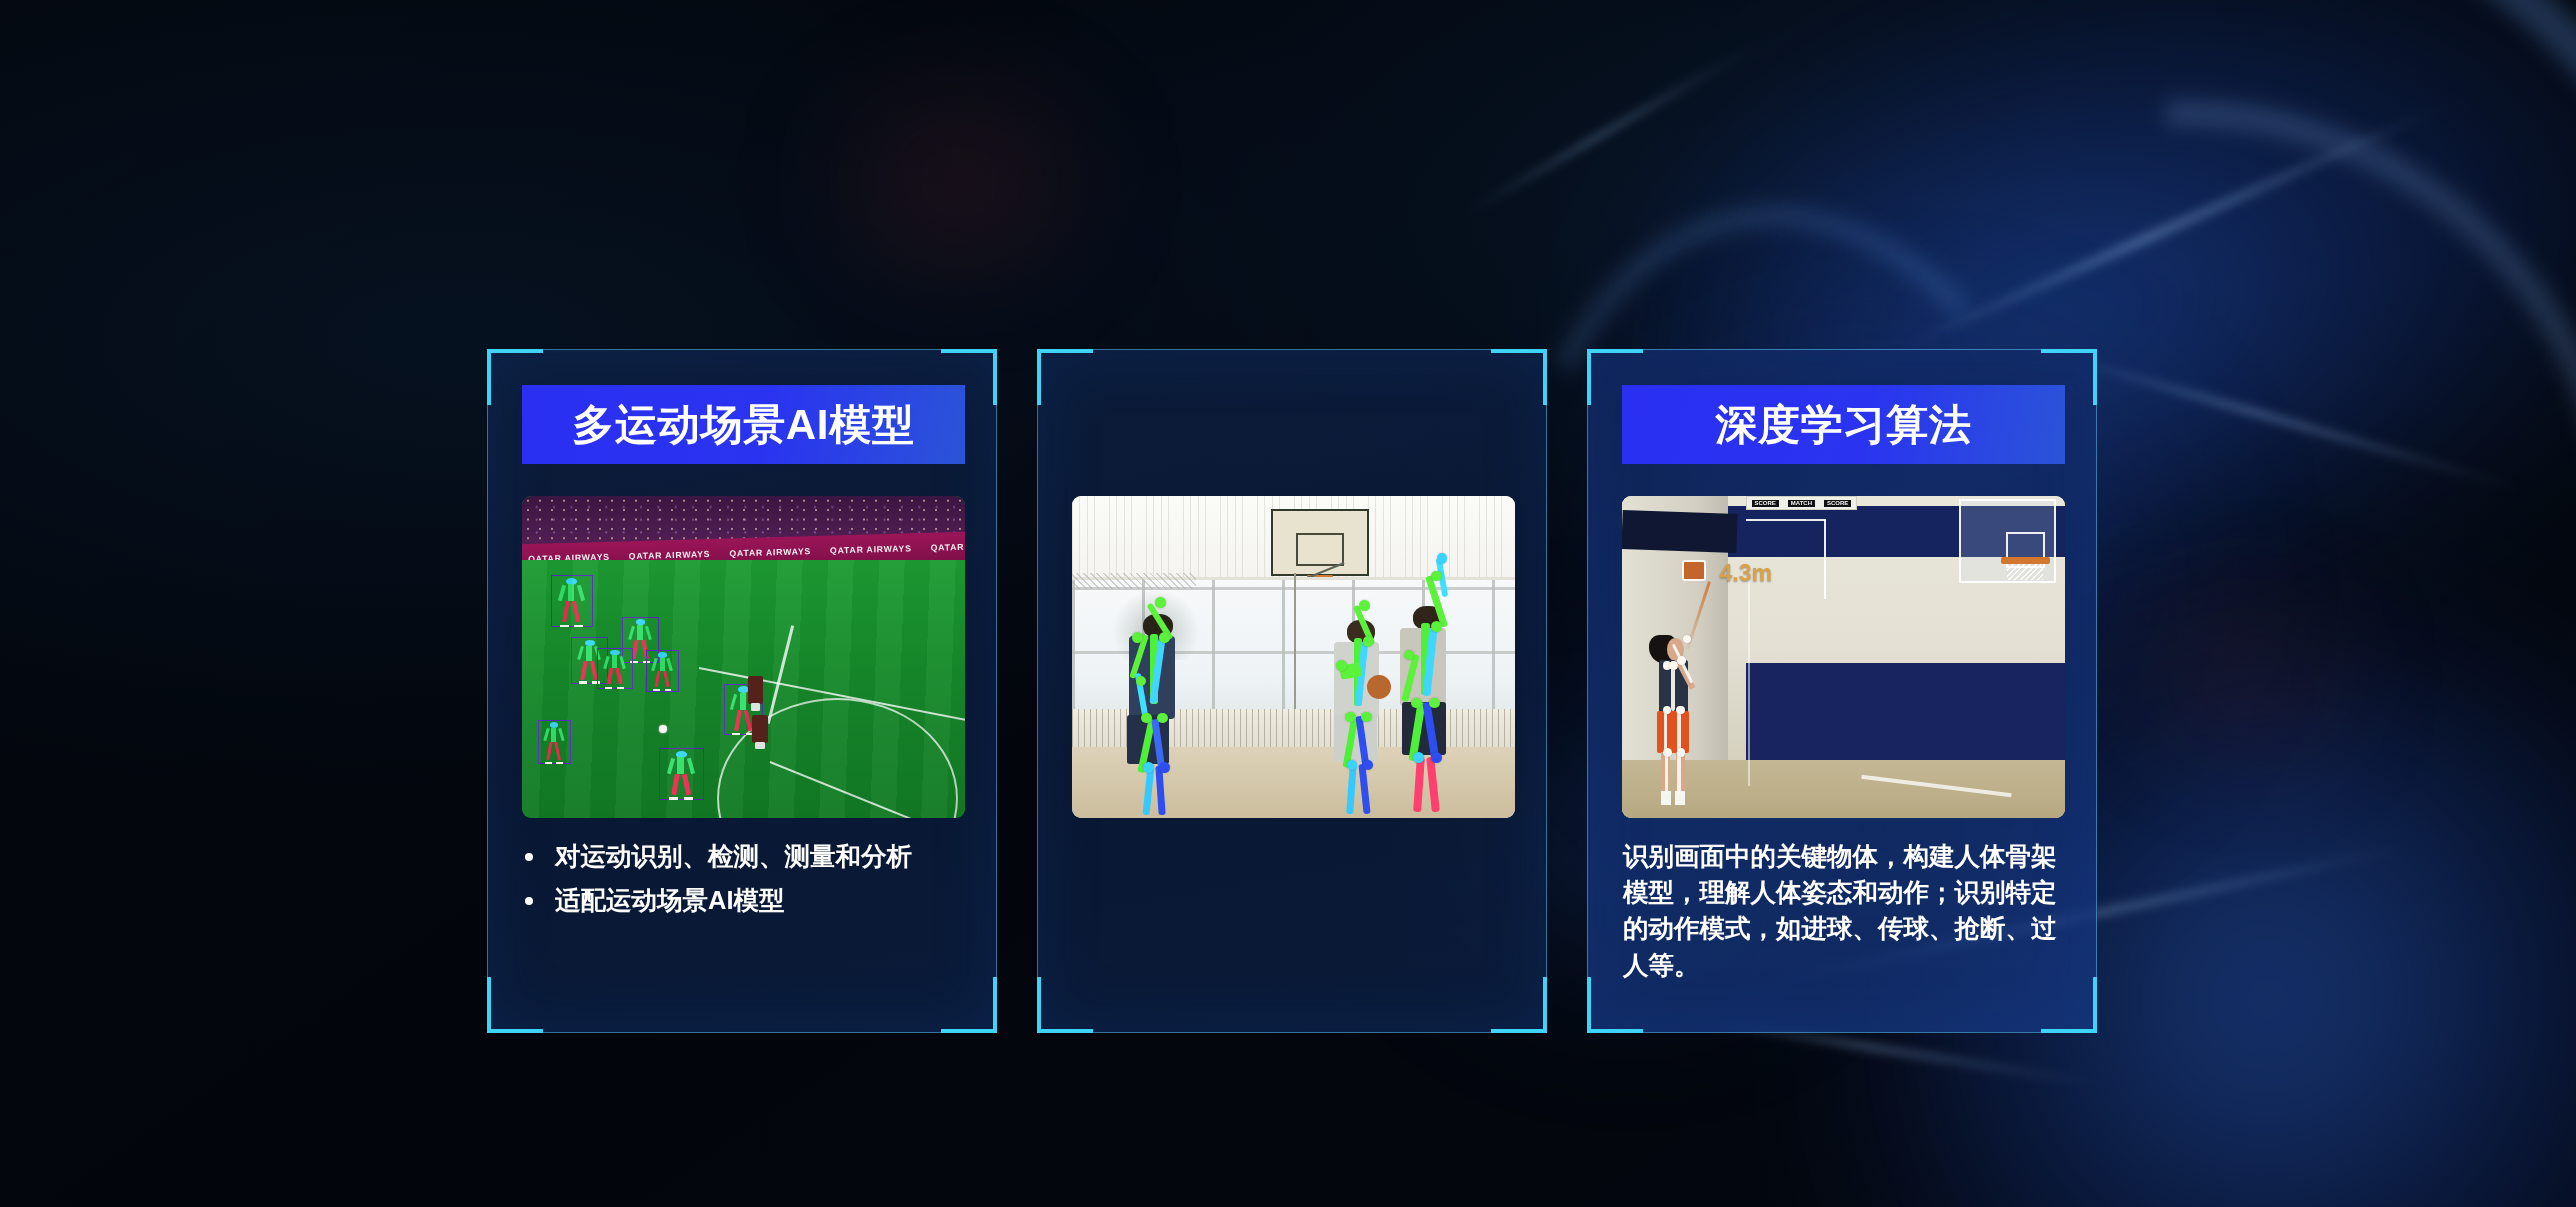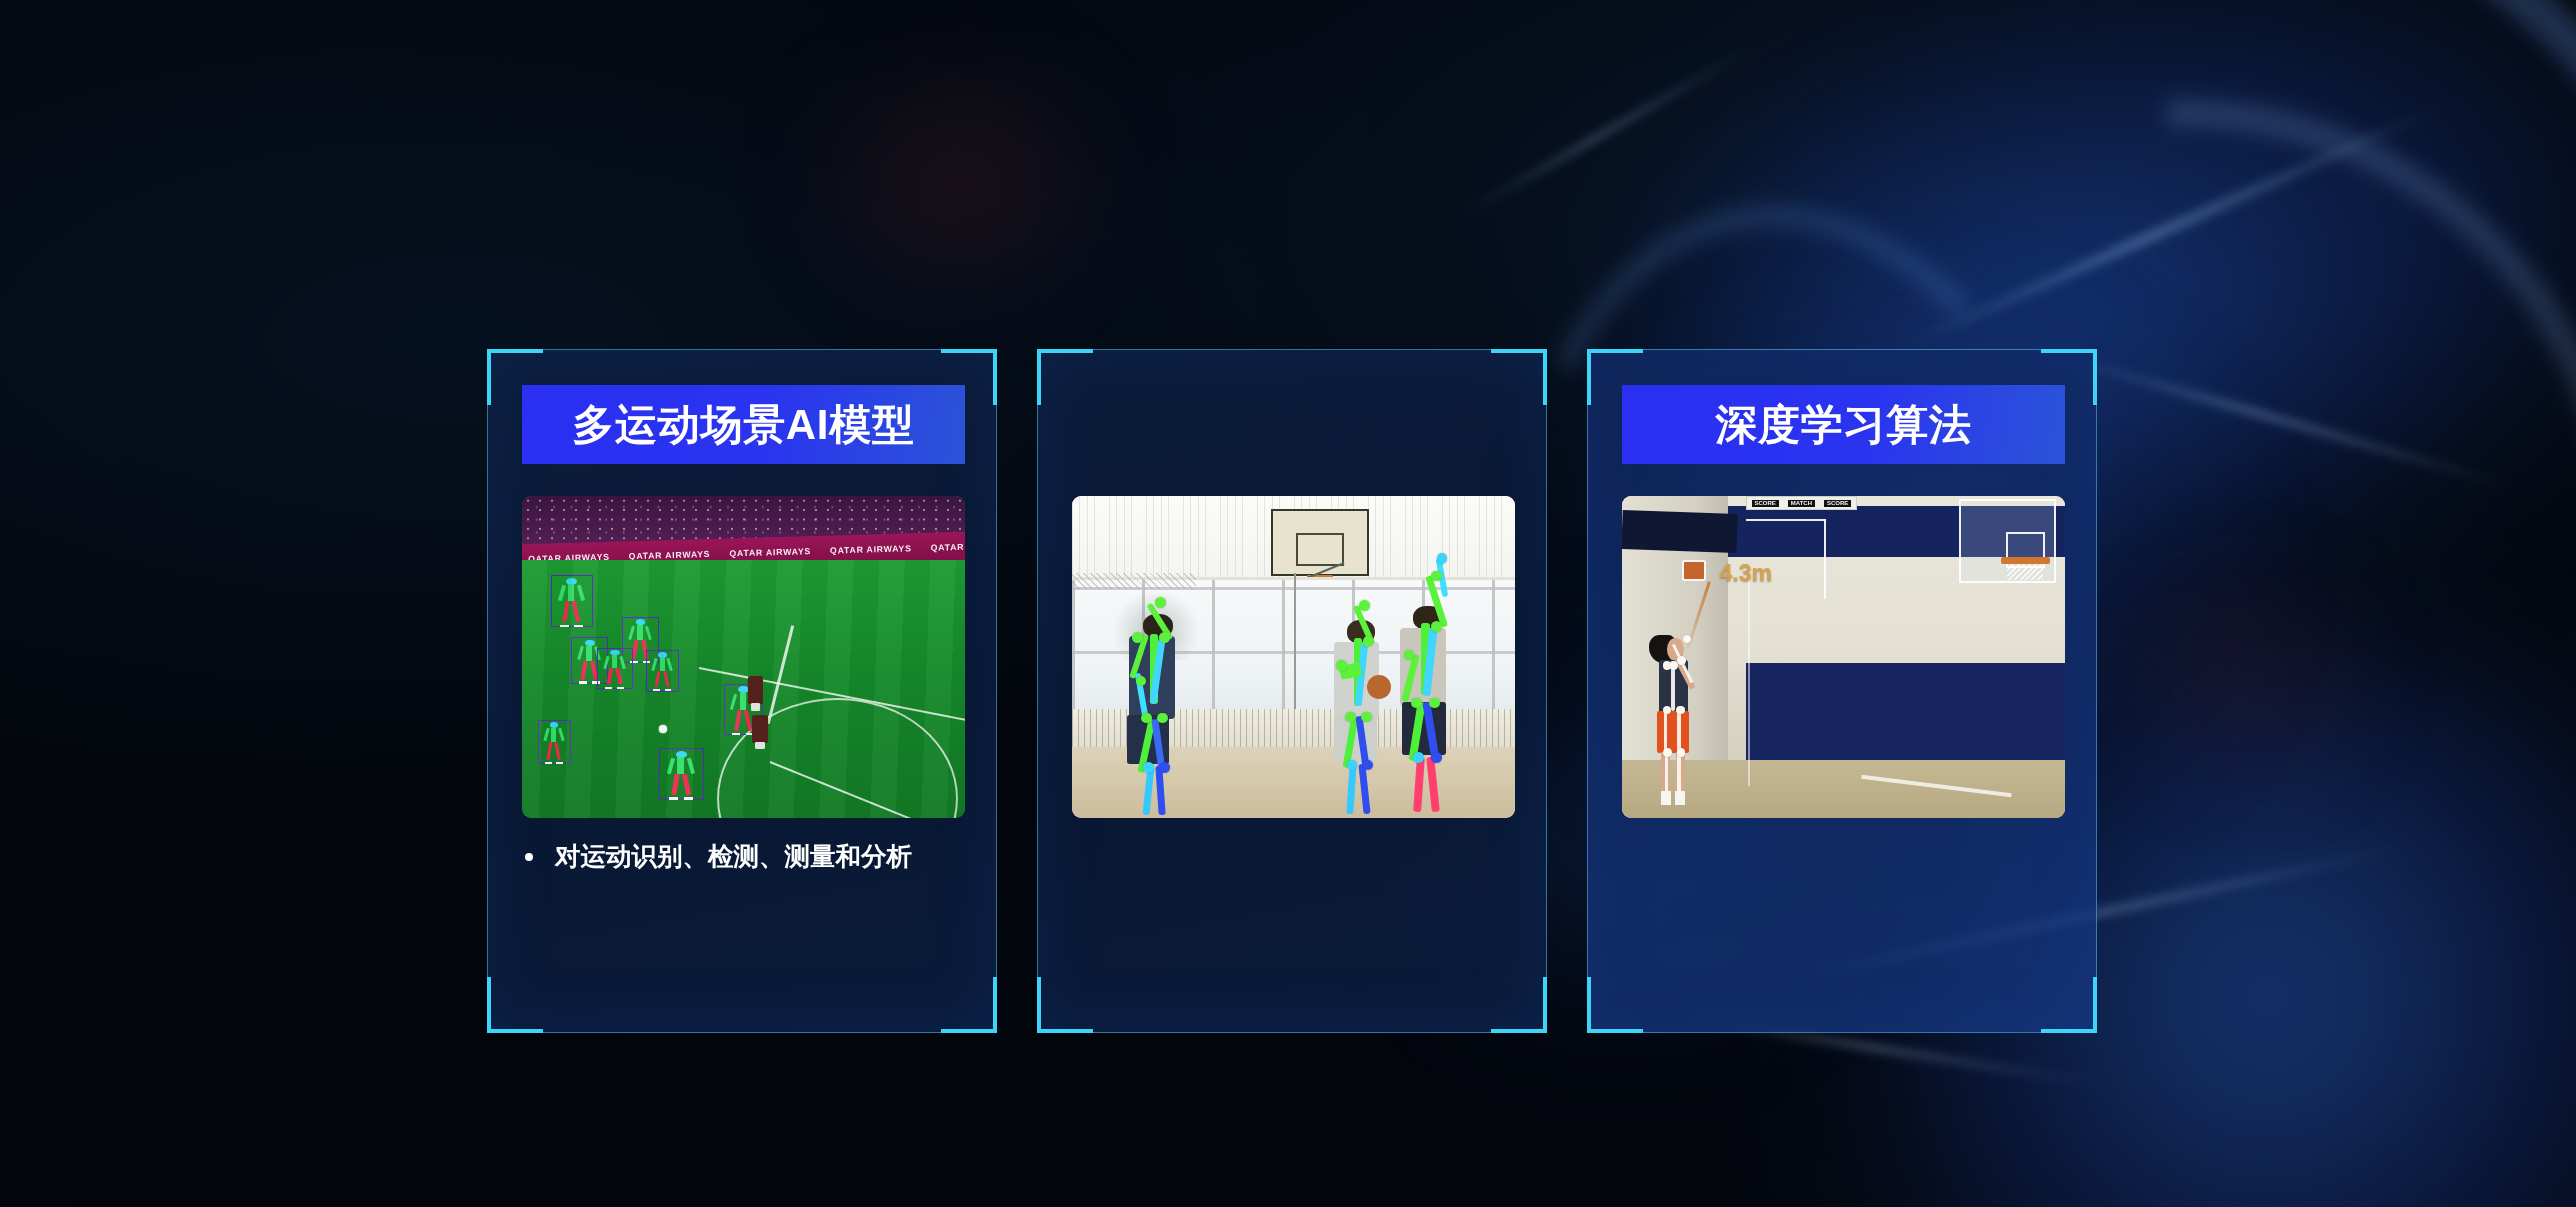--- a/index.html
+++ b/index.html
@@ -612,20 +612,21 @@
           </div>
 
           <div class="oppo" style="left:51%; top:45%; width:3.5%; height:11%;"></div>
           <div class="oppo" style="left:52%; top:60%; width:3.5%; height:11%;"></div>
         </div>
       </div>
     </div>
 
     <ul class="desc bullets">
       <li>对运动识别、检测、测量和分析</li>
+      <li>适配运动场景AI模型</li>
     </ul>
   </div>
 
   <div class="card">
     <span class="cnr tl"></span>
     <span class="cnr tr"></span>
     <span class="cnr bl"></span>
     <span class="cnr br"></span>
 
 
@@ -776,16 +777,17 @@
           <span class="skj" style="left:28%;top:17%;"></span>
           <span class="skj" style="left:38%;top:17%;"></span>
           <span class="skj" style="left:28%;top:42%;"></span>
           <span class="skj" style="left:48%;top:42%;"></span>
           <span class="skj" style="left:29%;top:66%;"></span>
           <span class="skj" style="left:49%;top:66%;"></span>
         </div>
       </div>
     </div>
 
+    <div class="desc para">识别画面中的关键物体，构建人体骨架模型，理解人体姿态和动作；识别特定的动作模式，如进球、传球、抢断、过人等。</div>
   </div>
 
 </div>
 
 
 </body></html>

